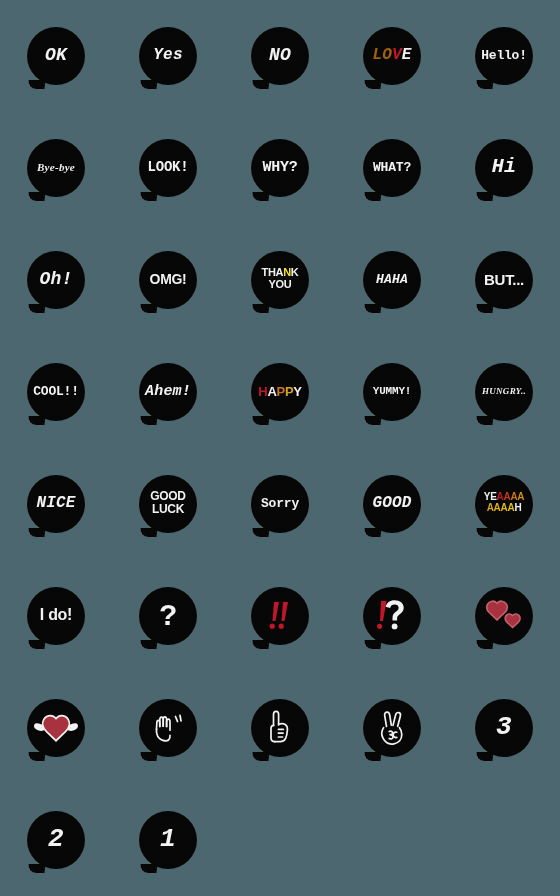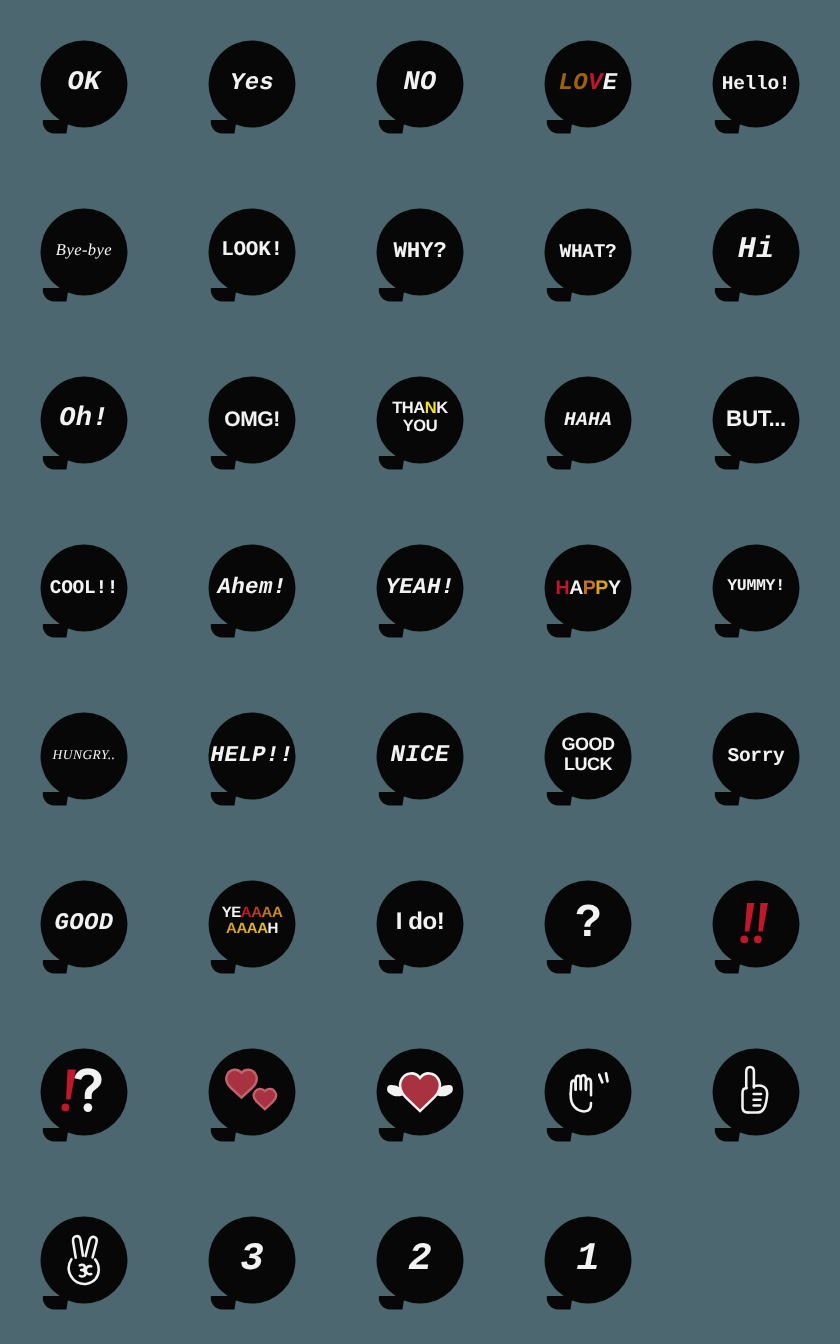--- a/index.html
+++ b/index.html
@@ -76,21 +76,21 @@
     letter-spacing: -0.2px;
   }
   .t-plain {            
     font-family: "Liberation Sans", sans-serif;
     font-weight: bold;
     letter-spacing: -0.3px;
   }
   .t-serifcaps {        
     font-family: "Liberation Serif", serif;
     font-style: italic;
-    font-weight: normal;
+    font-weight: bold;
     letter-spacing: 0.3px;
     text-align: center;
   }
   .two-line { line-height: 1.08; white-space: normal; }
 
   
   .s9  { font-size: 9px; }
   .s10 { font-size: 10px; }
   .s11 { font-size: 11px; }
   .s12 { font-size: 12px; }
@@ -199,41 +199,31 @@
         <span class="bubble-text t-marker s13">COOL!!</span>
       </div>
     </div>
     <div class="sticker-cell">
       <div class="bubble">
         <span class="bubble-text t-brush s15">Ahem!</span>
       </div>
     </div>
     <div class="sticker-cell">
       <div class="bubble">
-        <span class="bubble-text t-brush s15">YEAH!</span>
-      </div>
-    </div>
-    <div class="sticker-cell">
-      <div class="bubble">
         <span class="bubble-text t-plain s13"><span style="color: rgb(192, 23, 42);">H</span><span style="color: rgb(242, 242, 242);">A</span><span style="color: rgb(200, 116, 28);">P</span><span style="color: rgb(216, 162, 26);">P</span><span style="color: rgb(242, 242, 242);">Y</span></span>
       </div>
     </div>
     <div class="sticker-cell">
       <div class="bubble">
         <span class="bubble-text t-marker s11">YUMMY!</span>
       </div>
     </div>
     <div class="sticker-cell">
       <div class="bubble">
         <span class="bubble-text t-serifcaps s9">HUNGRY..</span>
-      </div>
-    </div>
-    <div class="sticker-cell">
-      <div class="bubble">
-        <span class="bubble-text t-brush s15">HELP!!</span>
       </div>
     </div>
     <div class="sticker-cell">
       <div class="bubble">
         <span class="bubble-text t-brush s16">NICE</span>
       </div>
     </div>
     <div class="sticker-cell">
       <div class="bubble">
         <span class="bubble-text t-plain s12 two-line">GOOD<br>LUCK</span>

